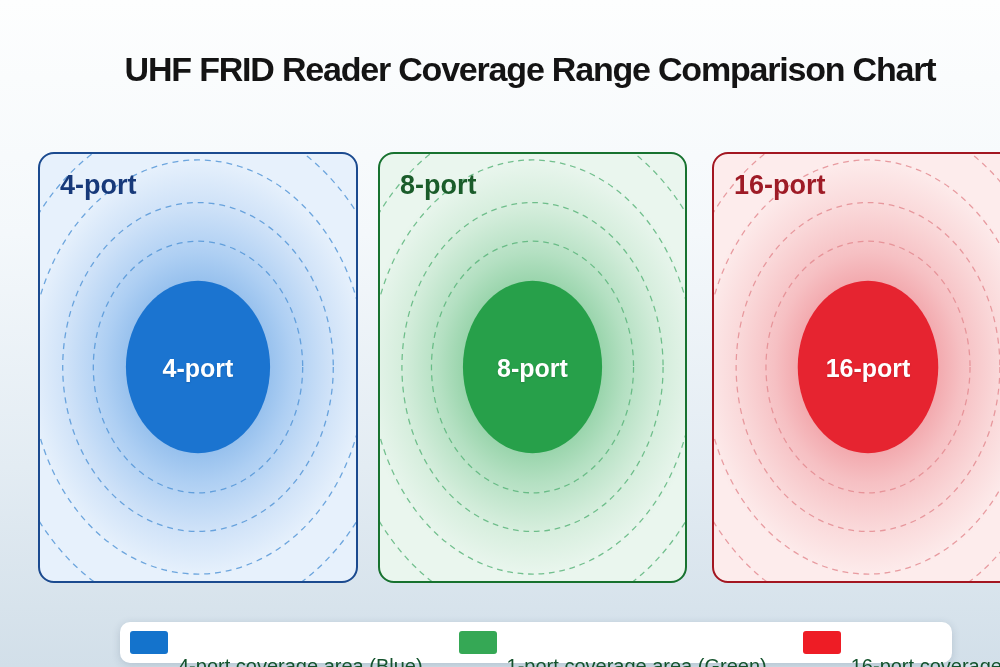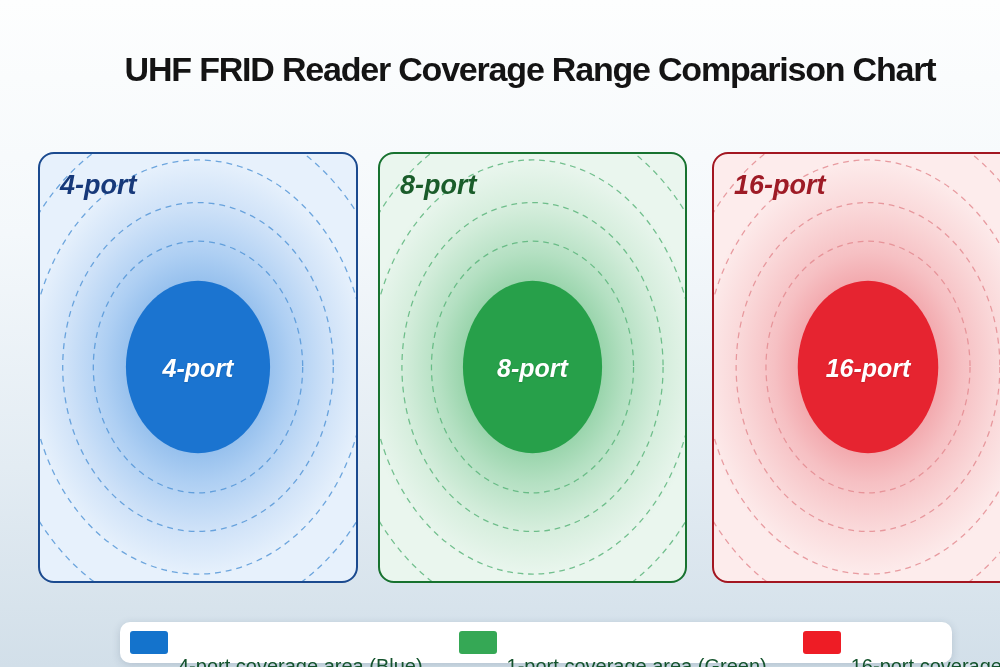--- a/index.html
+++ b/index.html
@@ -10,21 +10,20 @@
   }
   .title{
     position:absolute;top:50px;left:0;right:0;
     text-align:center;transform:translateX(30px);
     font-size:34px;font-weight:700;letter-spacing:-1.2px;color:#141414;
   }
   .panel{
     position:absolute;top:152px;height:431px;
     border-radius:16px;border:2px solid;overflow:hidden;
     box-sizing:border-box;
-    font-style:italic;
   }
   .panel svg{position:absolute;left:0;top:0;width:100%;height:100%;}
   .panel .ring{fill:none;stroke-width:1.3;stroke-dasharray:6 5;opacity:.8;}
   .corner-label{
     position:absolute;left:20px;top:16px;
     font-size:27px;font-weight:700;
   }
   .center-label{
     position:absolute;left:50%;top:50%;transform:translate(-50%,-50%);
     font-size:25px;font-weight:700;color:#ffffff;white-space:nowrap;

